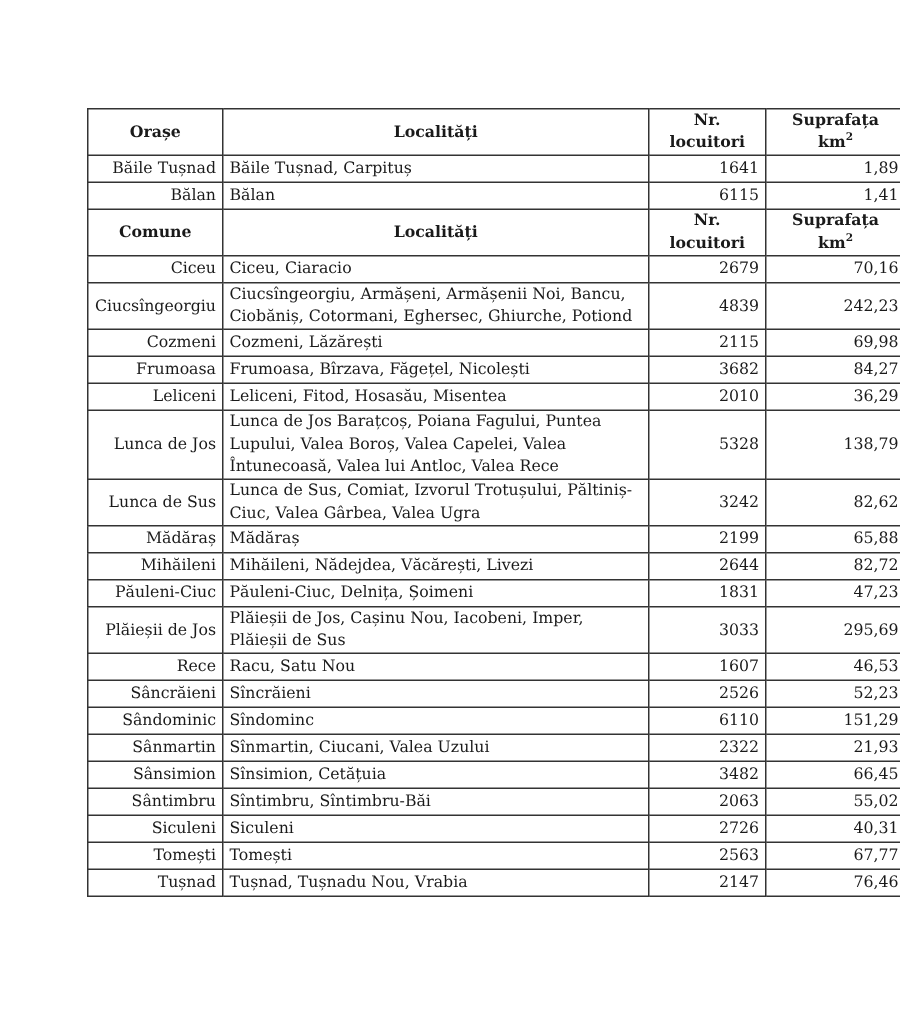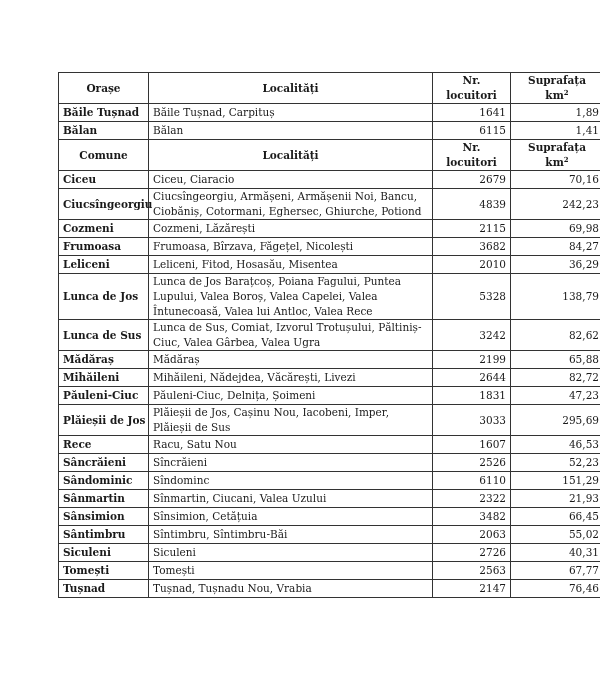--- a/index.html
+++ b/index.html
@@ -24,21 +24,21 @@
     vertical-align: middle;
   }
   table.data th {
     font-weight: bold;
     text-align: center;
     height: 25px;
     font-size: 10.5px;
   }
   table.data td { height: 17px; }
   td.num { text-align: right; }
-  td.name { text-align: left; white-space: nowrap; font-weight: bold; }
+  td.name { text-align: right; white-space: nowrap; }
   sup { font-size: 7px; vertical-align: super; line-height: 0; }
   col.c1 { width: 90px; }
   col.c2 { width: 284px; }
   col.c3 { width: 78px; }
   col.c4 { width: 93px; }
 </style>
 </head>
 <body>
 
 <div class="page">

